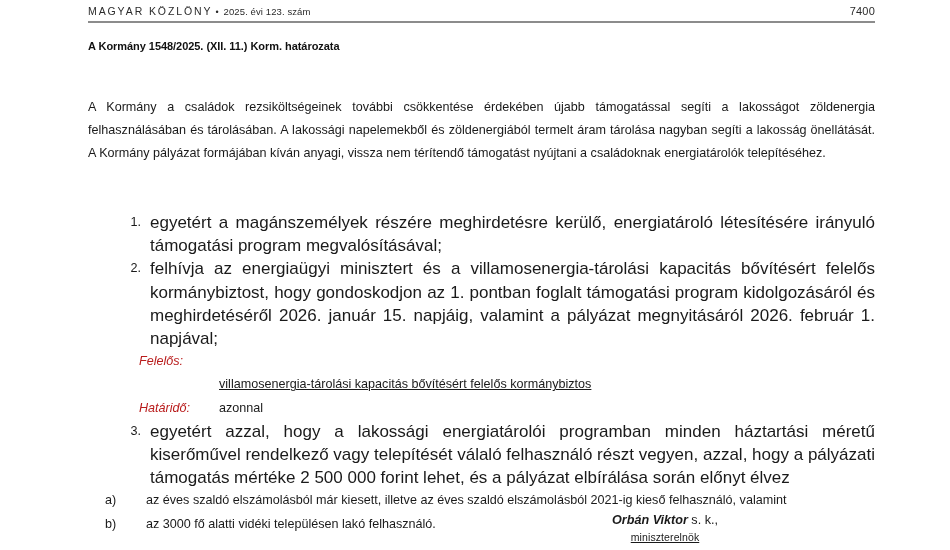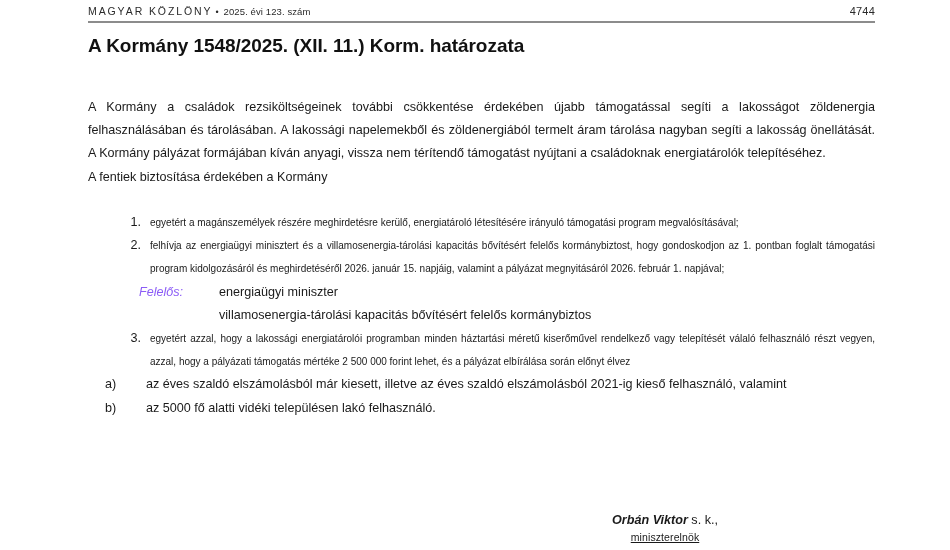--- a/index.html
+++ b/index.html
@@ -69,21 +69,21 @@
     height: 2px;
     background: #8c8c8c;
   }
 
   
   .doc-title {
     position: absolute;
     top: 36px;
     left: 88px;
     width: 700px;
-    font-size: 19px;
+    font-size: 11px;
     font-weight: bold;
     line-height: 20px;
     color: #111;
     letter-spacing: -0.05px;
   }
   .doc-title .tl {
     display: block;
   }
 
   
@@ -122,54 +122,55 @@
     flex: 0 0 62px;
     text-align: right;
     padding-right: 9px;
     box-sizing: border-box;
     font-size: 12.6px;
     line-height: 23.2px;
     color: #1a1a1a;
   }
   .num-body {
     flex: 1 1 auto;
-    font-size: 10px;
+    font-size: 17px;
     line-height: 23.2px;
     text-align: justify;
     text-justify: inter-word;
     color: #1a1a1a;
   }
 
   
   .resp-block {
     margin: 0 0 0 51px;
   }
   .resp-row {
     display: flex;
     align-items: flex-start;
   }
   .resp-label {
     flex: 0 0 80px;
     width: 80px;
     font-style: italic;
     font-size: 12.6px;
     line-height: 23.2px;
-    color: #8b5cf6;
+    color: #b91c1c;
   }
   .resp-value {
     flex: 1 1 auto;
     font-size: 12.6px;
     line-height: 23.2px;
     color: #1a1a1a;
   }
   .resp-value-cont {
     margin-left: 80px;
     font-size: 12.6px;
     line-height: 23.2px;
     color: #1a1a1a;
+    text-decoration: underline;
   }
 
   
   .alpha-list {
     margin-left: 17px;
   }
   .alpha-item {
     display: flex;
     align-items: flex-start;
   }
@@ -222,66 +223,68 @@
 <body>
 
 <div class="page">
 
   <div class="running-head">
     <div class="rh-left">
       <span class="rh-gazette">MAGYAR KÖZLÖNY</span>
       <span class="rh-sep">•</span>
       <span class="rh-issue">2025. évi 123. szám</span>
     </div>
-    <div class="rh-pageno">4744</div>
+    <div class="rh-pageno">7400</div>
   </div>
   <div class="head-rule"></div>
 
   <div class="doc-title">
     <span class="tl">A Kormány 1548/2025. (XII. 11.) Korm. határozata</span>
   </div>
 
   <div class="lead">
     <p>A Kormány a családok rezsiköltségeinek további csökkentése érdekében újabb támogatással segíti a lakosságot zöldenergia felhasználásában és tárolásában. A lakossági napelemekből és zöldenergiából termelt áram tárolása nagyban segíti a lakosság önellátását. A Kormány pályázat formájában kíván anyagi, vissza nem térítendő támogatást nyújtani a családoknak energiatárolók telepítéséhez.</p>
-    <p class="tail">A fentiek biztosítása érdekében a Kormány</p>
   </div>
 
   <div class="num-list">
 
     <div class="num-item">
       <div class="num-marker">1.</div>
       <div class="num-body">egyetért a magánszemélyek részére meghirdetésre kerülő, energiatároló létesítésére irányuló támogatási program megvalósításával;</div>
     </div>
 
     <div class="num-item">
       <div class="num-marker">2.</div>
       <div class="num-body">felhívja az energiaügyi minisztert és a villamosenergia-tárolási kapacitás bővítésért felelős kormánybiztost, hogy gondoskodjon az 1. pontban foglalt támogatási program kidolgozásáról és meghirdetéséről 2026. január 15. napjáig, valamint a pályázat megnyitásáról 2026. február 1. napjával;</div>
     </div>
 
     <div class="resp-block">
       <div class="resp-row">
         <div class="resp-label">Felelős:</div>
-        <div class="resp-value">energiaügyi miniszter</div>
       </div>
       <div class="resp-value-cont">villamosenergia-tárolási kapacitás bővítésért felelős kormánybiztos</div>
+      <div class="resp-row">
+        <div class="resp-label">Határidő:</div>
+        <div class="resp-value">azonnal</div>
+      </div>
     </div>
 
     <div class="num-item">
       <div class="num-marker">3.</div>
       <div class="num-body">egyetért azzal, hogy a lakossági energiatárolói programban minden háztartási méretű kiserőművel rendelkező vagy telepítését válaló felhasználó részt vegyen, azzal, hogy a pályázati támogatás mértéke 2 500 000 forint lehet, és a pályázat elbírálása során előnyt élvez</div>
     </div>
 
     <div class="alpha-list">
       <div class="alpha-item">
         <div class="alpha-marker">a)</div>
         <div class="alpha-body">az éves szaldó elszámolásból már kiesett, illetve az éves szaldó elszámolásból 2021-ig kieső felhasználó, valamint</div>
       </div>
       <div class="alpha-item">
         <div class="alpha-marker">b)</div>
-        <div class="alpha-body tail">az 5000 fő alatti vidéki településen lakó felhasználó.</div>
+        <div class="alpha-body tail">az 3000 fő alatti vidéki településen lakó felhasználó.</div>
       </div>
     </div>
 
   </div>
 
   <div class="signature">
     <div class="sig-name-line">
       <span class="sig-name">Orbán Viktor</span><span>&nbsp;</span><span class="sig-sk">s. k.,</span>
     </div>
     <div class="sig-role">miniszterelnök</div>

